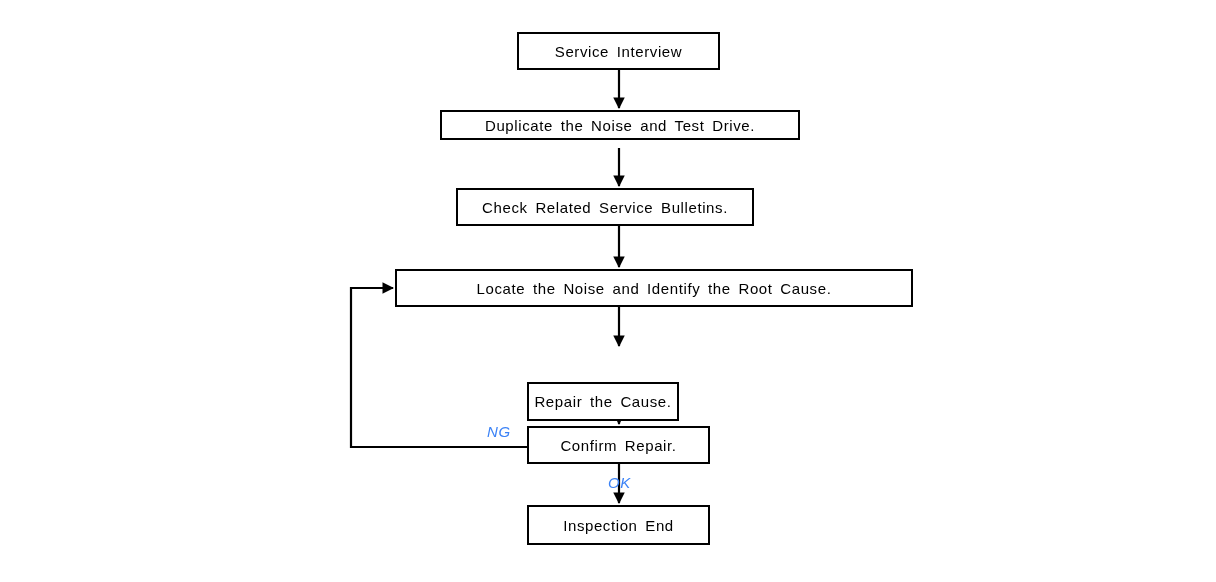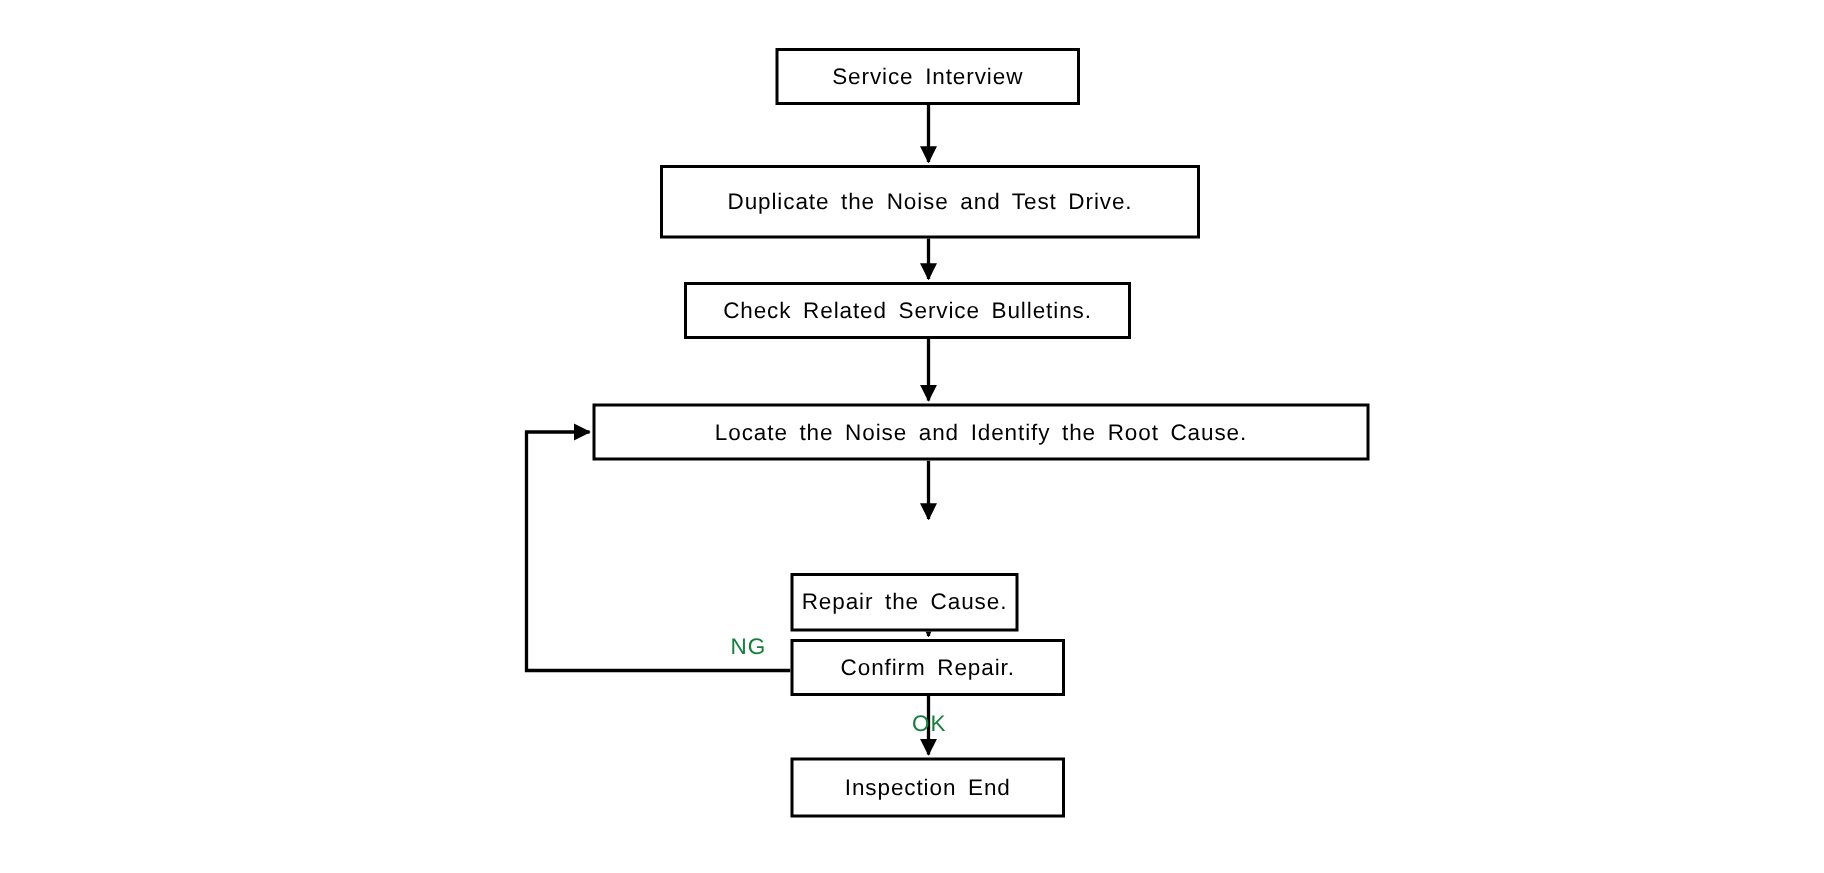--- a/index.html
+++ b/index.html
@@ -32,26 +32,27 @@
     letter-spacing: 0.6px;
     word-spacing: 3px;
     white-space: nowrap;
     line-height: 1;
   }
   .node-label {
     display: block;
   }
   .edge-label {
     position: absolute;
-    color: #15803d;
+    color: #3b82f6;
     font-family: "Liberation Sans", sans-serif;
     font-size: 15px;
     letter-spacing: 0.6px;
     white-space: nowrap;
     line-height: 1;
+    font-style: italic;
   }
   #edges {
     position: absolute;
     left: 0;
     top: 0;
     width: 1216px;
     height: 582px;
     pointer-events: none;
   }
 </style>
@@ -75,21 +76,21 @@
       <line x1="619" y1="387" x2="619" y2="424" marker-end="url(#arrow)"></line>
       <line x1="619" y1="464" x2="619" y2="503" marker-end="url(#arrow)"></line>
       <path d="M 527 447 L 351 447 L 351 288 L 393 288" marker-end="url(#arrow)"></path>
     </g>
   </svg>
 
   <div class="node" style="left:517px; top:32px; width:203px; height:38px;">
     <span class="node-label">Service Interview</span>
   </div>
 
-  <div class="node" style="left:440px; top:110px; width:360px; height:49px;">
+  <div class="node" style="left:440px; top:110px; width:360px; height:30px;">
     <span class="node-label">Duplicate the Noise and Test Drive.</span>
   </div>
 
   <div class="node" style="left:456px; top:188px; width:298px; height:38px;">
     <span class="node-label">Check Related Service Bulletins.</span>
   </div>
 
   <div class="node" style="left:395px; top:269px; width:518px; height:38px;">
     <span class="node-label">Locate the Noise and Identify the Root Cause.</span>
   </div>

